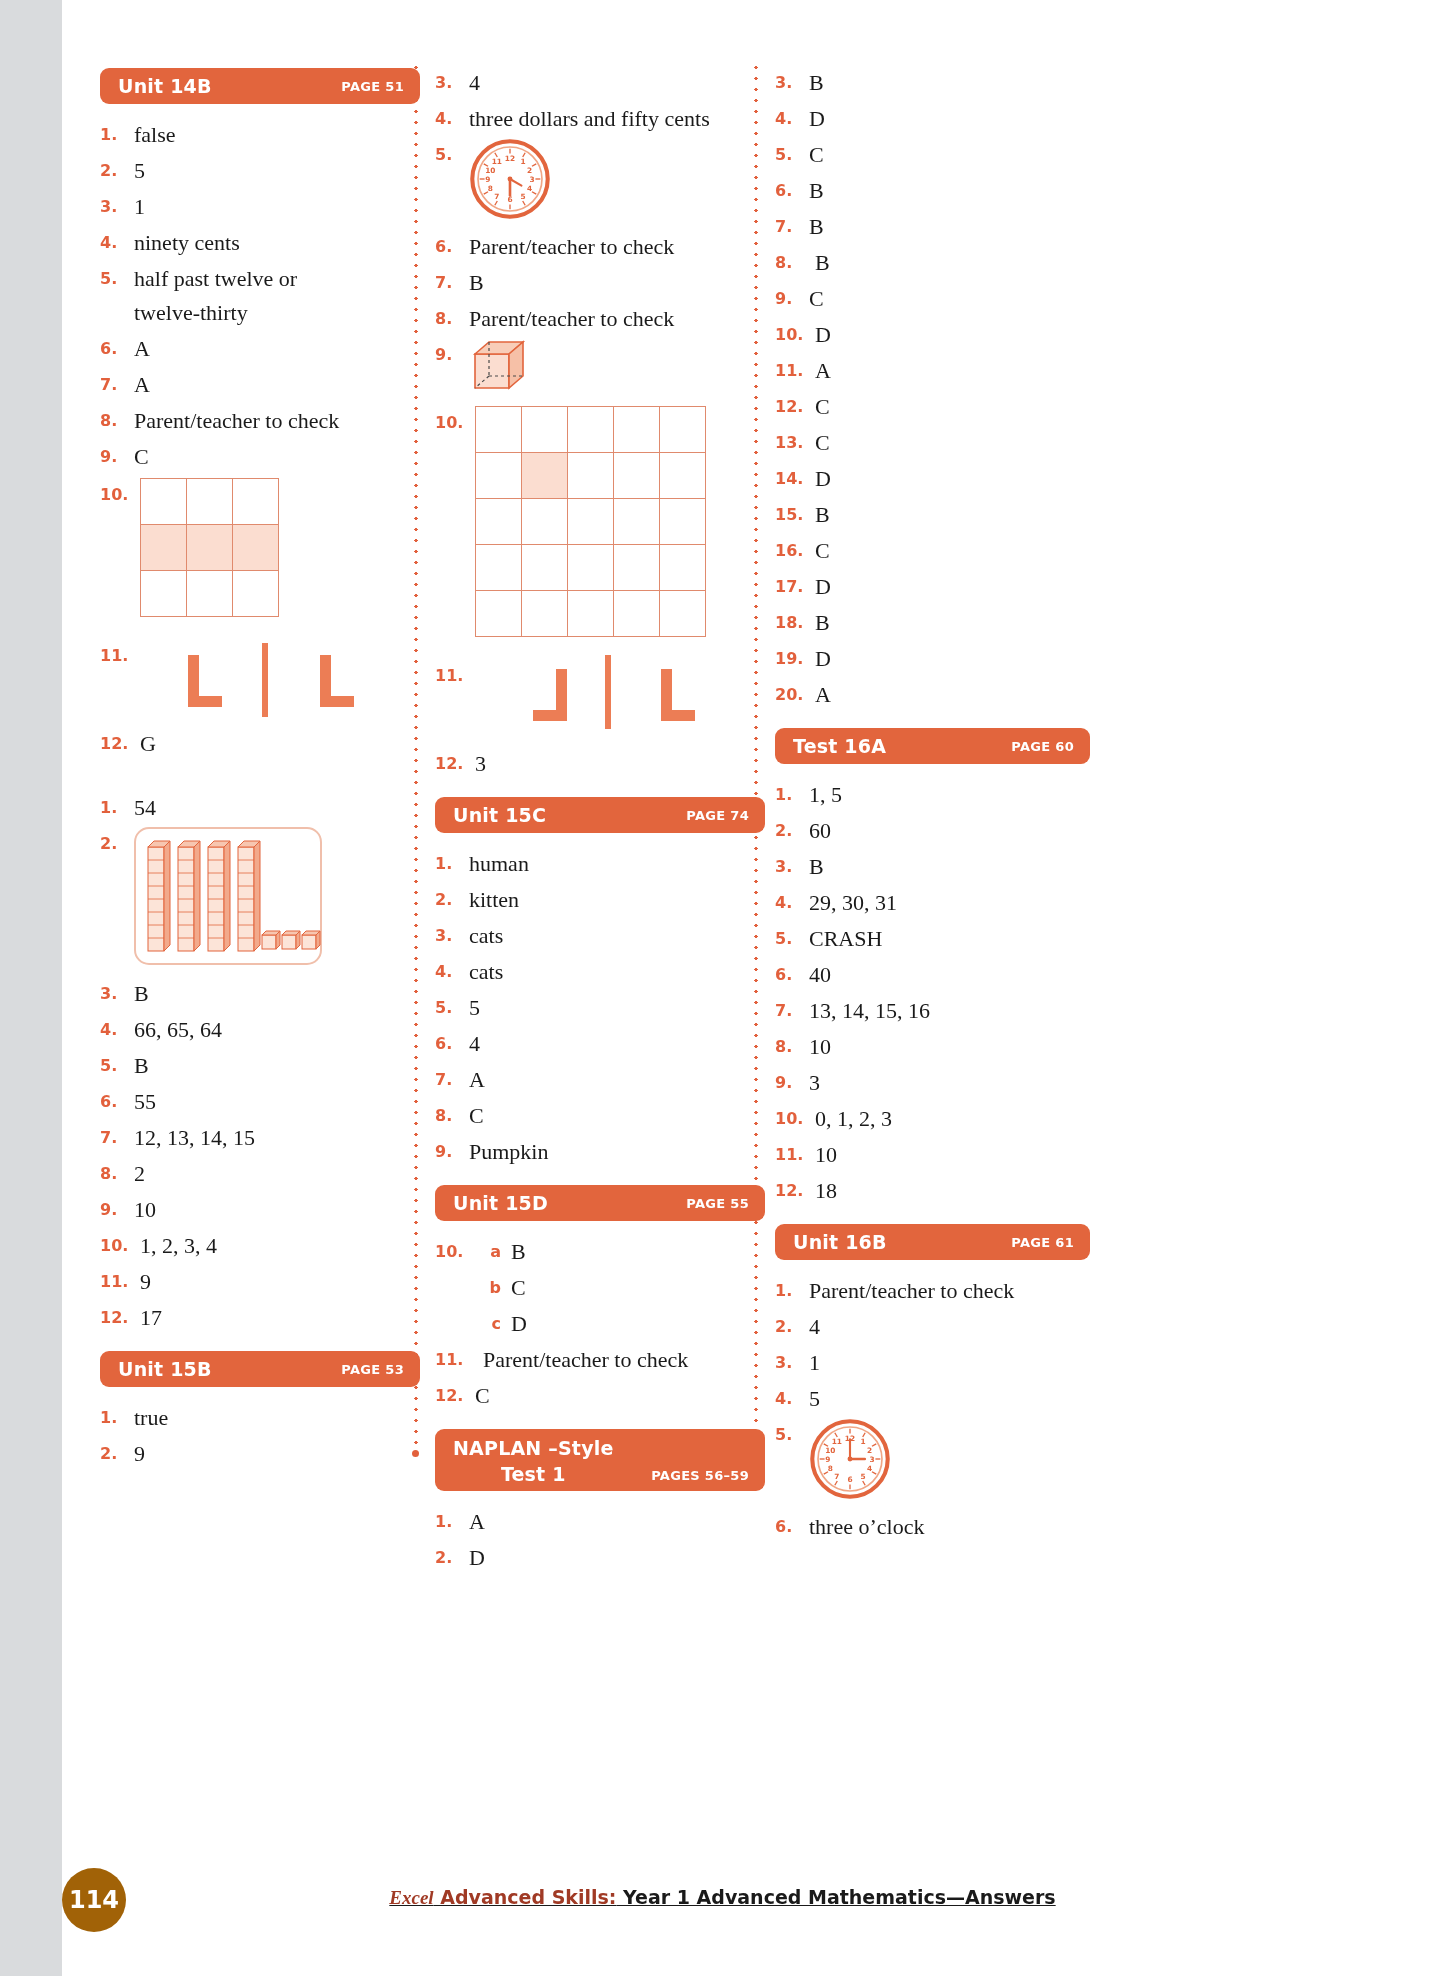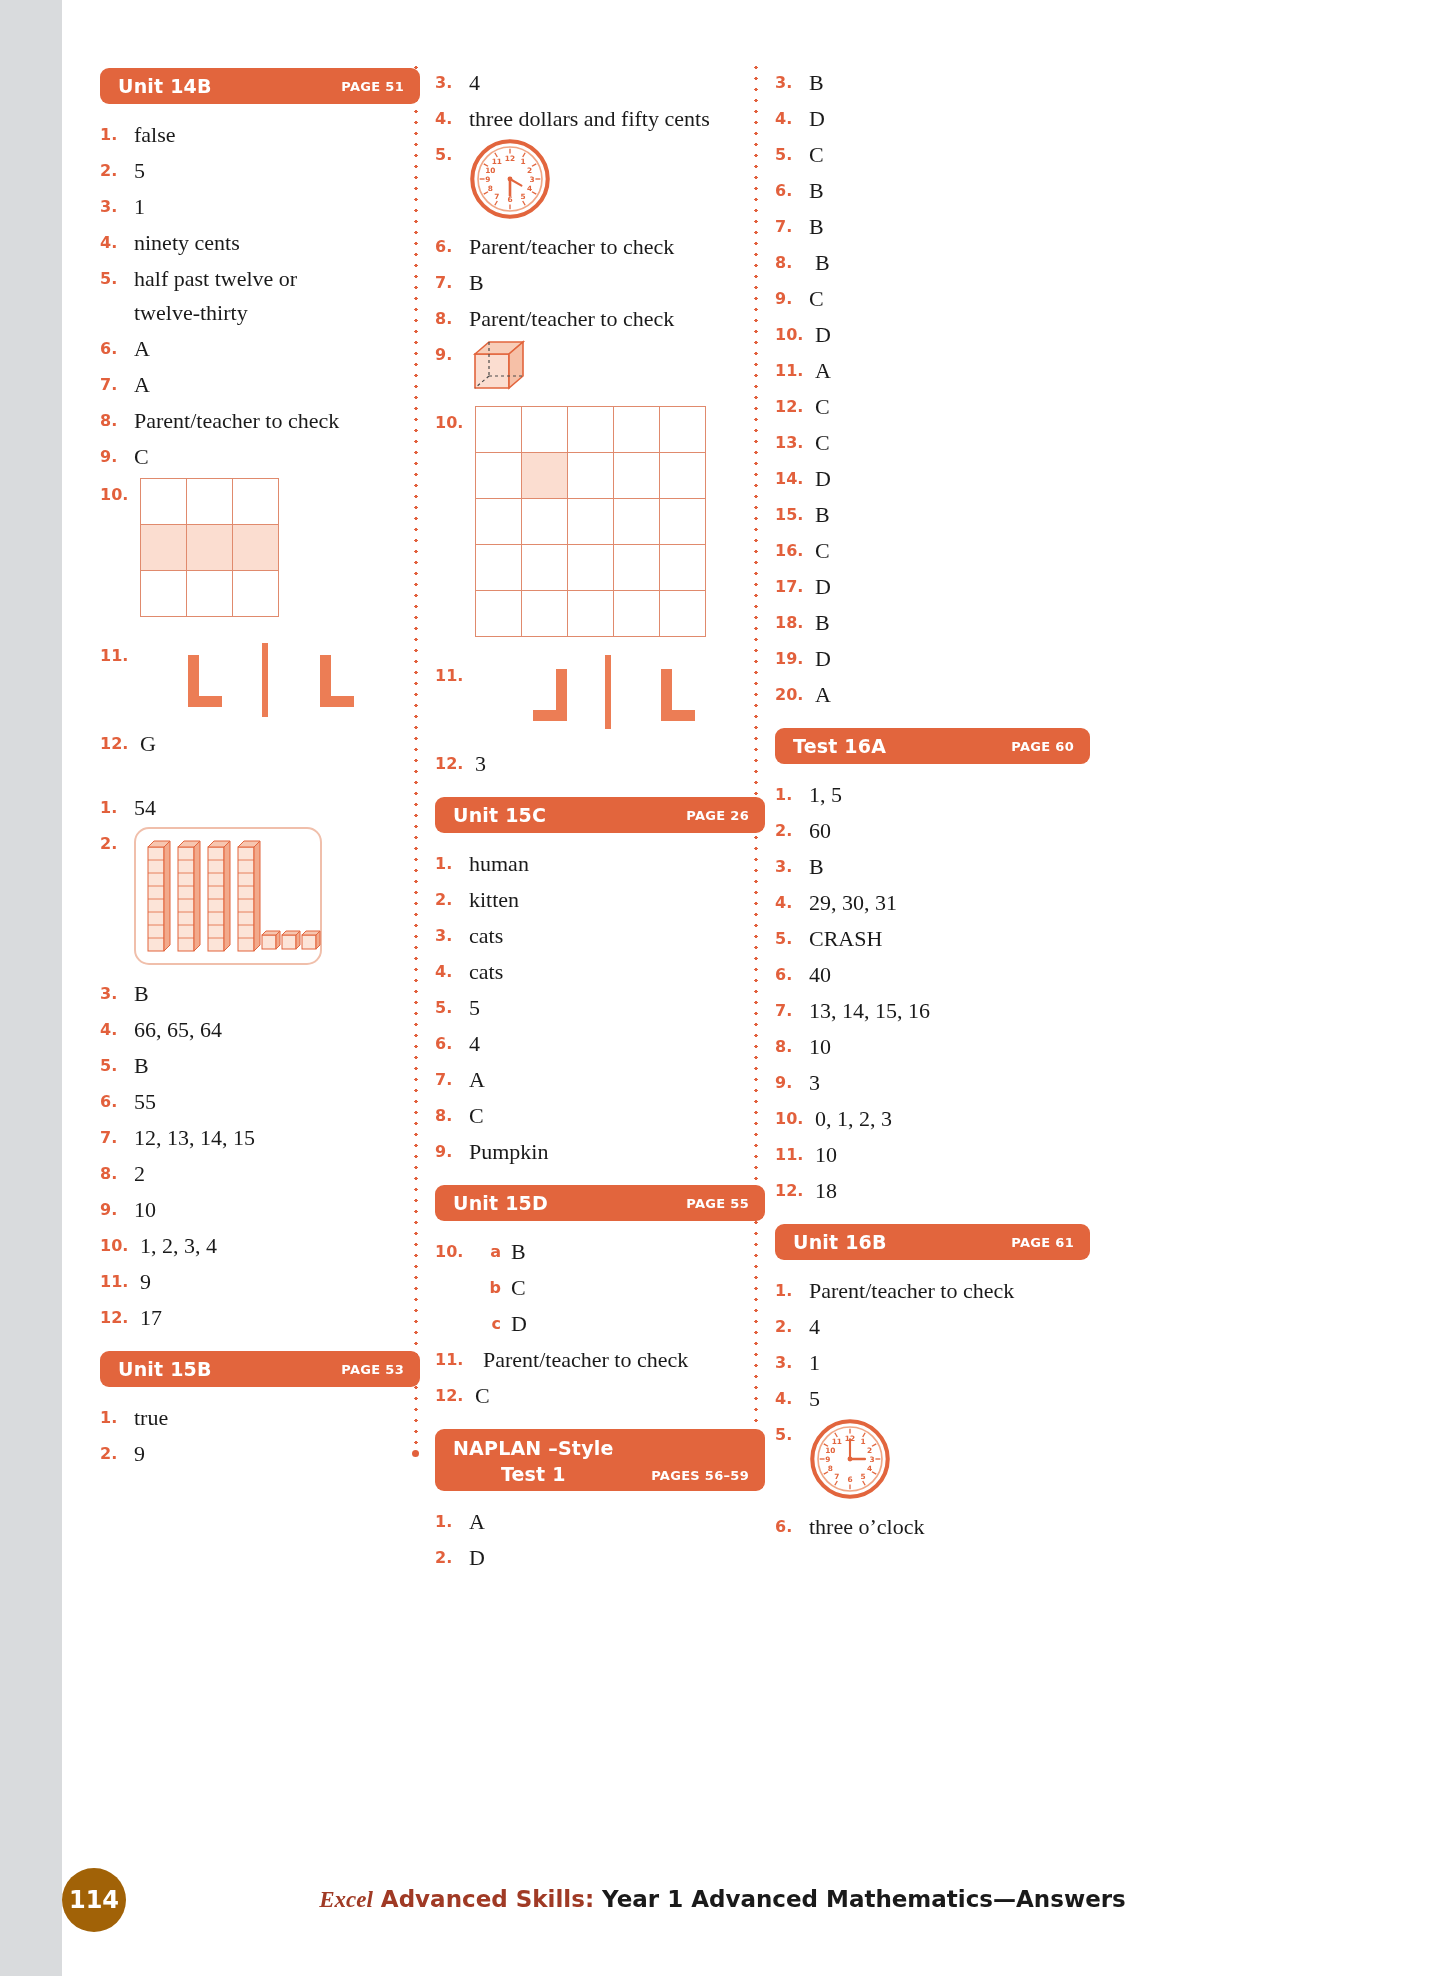--- a/index.html
+++ b/index.html
@@ -78,21 +78,21 @@
   .vbar{position:absolute;width:6px;height:74px;background:#ec7d55;}
 
   
   .footer-circle{
     position:absolute;left:62px;top:1868px;width:64px;height:64px;border-radius:50%;
     background:#a16207;color:#fff;display:flex;align-items:center;justify-content:center;
     font-family:"DejaVu Sans", sans-serif;font-weight:bold;font-size:24px;
   }
   .footer-text{
     position:absolute;left:0;top:1886px;width:1445px;text-align:center;
-    font-family:"DejaVu Sans", sans-serif;font-weight:bold;font-size:23px;color:#1a1a1a;
+    font-family:"DejaVu Sans", sans-serif;font-weight:bold;font-size:19px;color:#1a1a1a;text-decoration:underline;
   }
   .footer-text .excel{color:#a03a25;font-family:"Liberation Serif", serif;font-style:italic;font-weight:bold;}
   .footer-text .red{color:#a03a25;}
   svg{display:block;}
 </style>
 </head>
 <body>
 
 <div class="page-edge"></div>
 <div class="page-edge-in"></div>
@@ -478,21 +478,21 @@
   </div>
 
   <div class="ans">
       <span class="num wide">12.</span>
       <span class="txt">3</span>
     </div>
   <div class="spacer14"></div>
 
   <div class="unit-bar">
     <span class="unit-title">Unit 15C</span>
-    <span class="unit-page">PAGE 26</span>
+    <span class="unit-page">PAGE 74</span>
   </div>
   <div class="spacer14"></div>
 
   <div class="ans">
       <span class="num">1.</span>
       <span class="txt">human</span>
     </div>
   <div class="ans">
       <span class="num">2.</span>
       <span class="txt">kitten</span>

